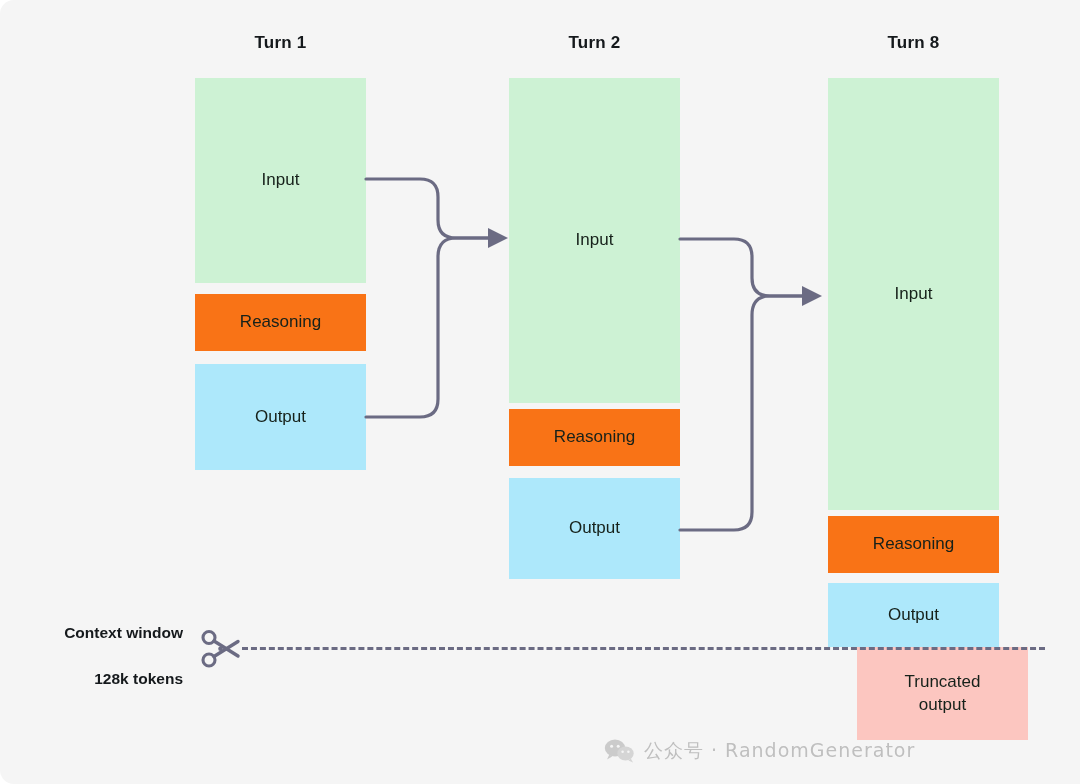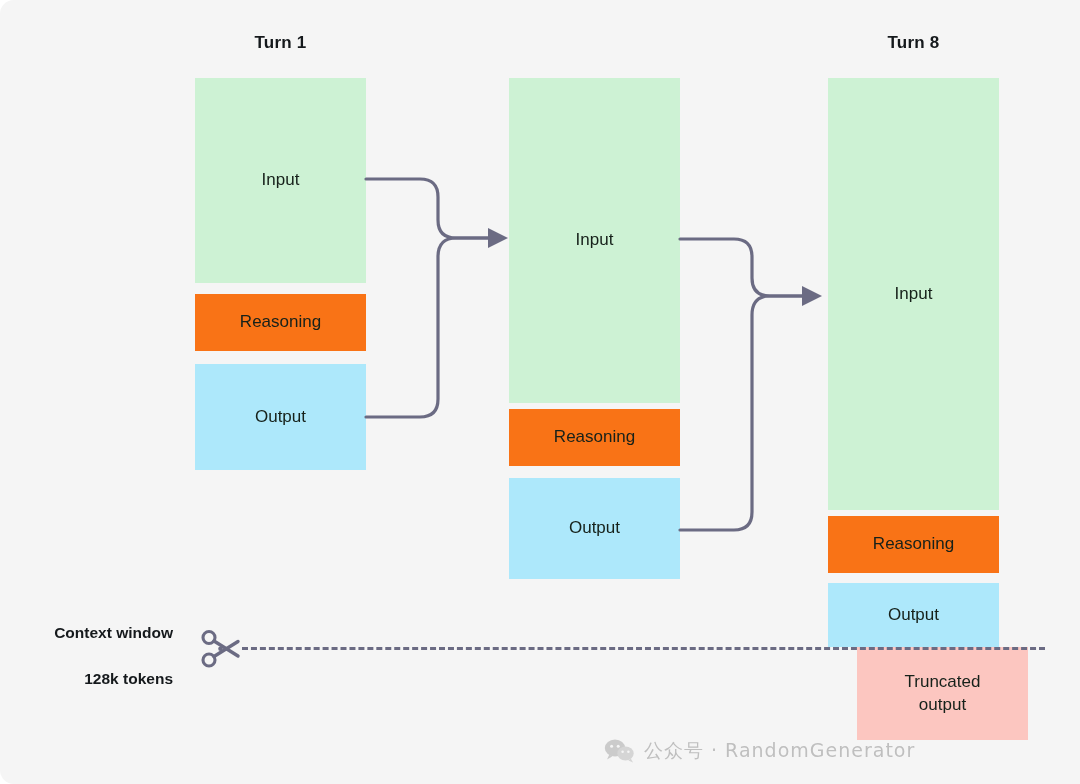--- a/index.html
+++ b/index.html
@@ -79,20 +79,21 @@
     white-space: nowrap;
   }
   .watermark .wm-text { letter-spacing: 1px; }
 </style>
 </head>
 <body>
 
 <div id="stage">
 
   <div class="turn-label" style="left:195px; top:33px; width:171px;">Turn 1</div>
+  <div class="turn-label" style="left:509px; top:33px; width:171px;">Turn 2</div>
   <div class="turn-label" style="left:828px; top:33px; width:171px;">Turn 8</div>
 
   <div class="box green" style="left:195px; top:78px; width:171px; height:205px;">Input</div>
 
   <div class="box gray" style="left:195px; top:294px; width:171px; height:57px;">Reasoning</div>
 
   <div class="box blue" style="left:195px; top:364px; width:171px; height:106px;">Output</div>
 
   <div class="box green" style="left:509px; top:78px; width:171px; height:325px;">Input</div>
 
@@ -114,21 +115,21 @@
     <path d="M6 257 H60 Q78 257 78 239 V97 Q78 78 96 78 H130" stroke="#6b6b83" stroke-width="3.2" fill="none" stroke-linecap="round" stroke-linejoin="round"></path>
     <polygon points="128,68 148,78 128,88" fill="#6b6b83"></polygon>
   </svg>
 
   <svg class="connector" style="left:674px; top:220px; width:160px; height:320px;" width="160" height="320" viewBox="0 0 160 320" fill="none">
     <path d="M6 19 H60 Q78 19 78 37 V58 Q78 76 96 76 H130" stroke="#6b6b83" stroke-width="3.2" fill="none" stroke-linecap="round" stroke-linejoin="round"></path>
     <path d="M6 310 H60 Q78 310 78 292 V95 Q78 76 96 76 H130" stroke="#6b6b83" stroke-width="3.2" fill="none" stroke-linecap="round" stroke-linejoin="round"></path>
     <polygon points="128,66 148,76 128,86" fill="#6b6b83"></polygon>
   </svg>
 
-  <div class="ctx-label" style="left:10px; top:622px; width:163px;">
+  <div class="ctx-label" style="left:20px; top:622px; width:163px;">
     <span class="l1">Context window</span>
     <span class="l2">128k tokens</span>
   </div>
 
   <svg class="scissors" style="left:200px; top:629px; width:42px; height:40px;" width="42" height="40" viewBox="0 0 42 40" fill="none">
     <circle cx="9" cy="8.5" r="6" stroke="#6b6b83" stroke-width="3.1" fill="none"></circle>
     <circle cx="9" cy="31" r="6" stroke="#6b6b83" stroke-width="3.1" fill="none"></circle>
     <path d="M14 12 L38 27" stroke="#6b6b83" stroke-width="3.4" stroke-linecap="round"></path>
     <path d="M14 27.5 L38 12.5" stroke="#6b6b83" stroke-width="3.4" stroke-linecap="round"></path>
     <circle cx="20.5" cy="19.8" r="2.3" fill="#6b6b83"></circle>

